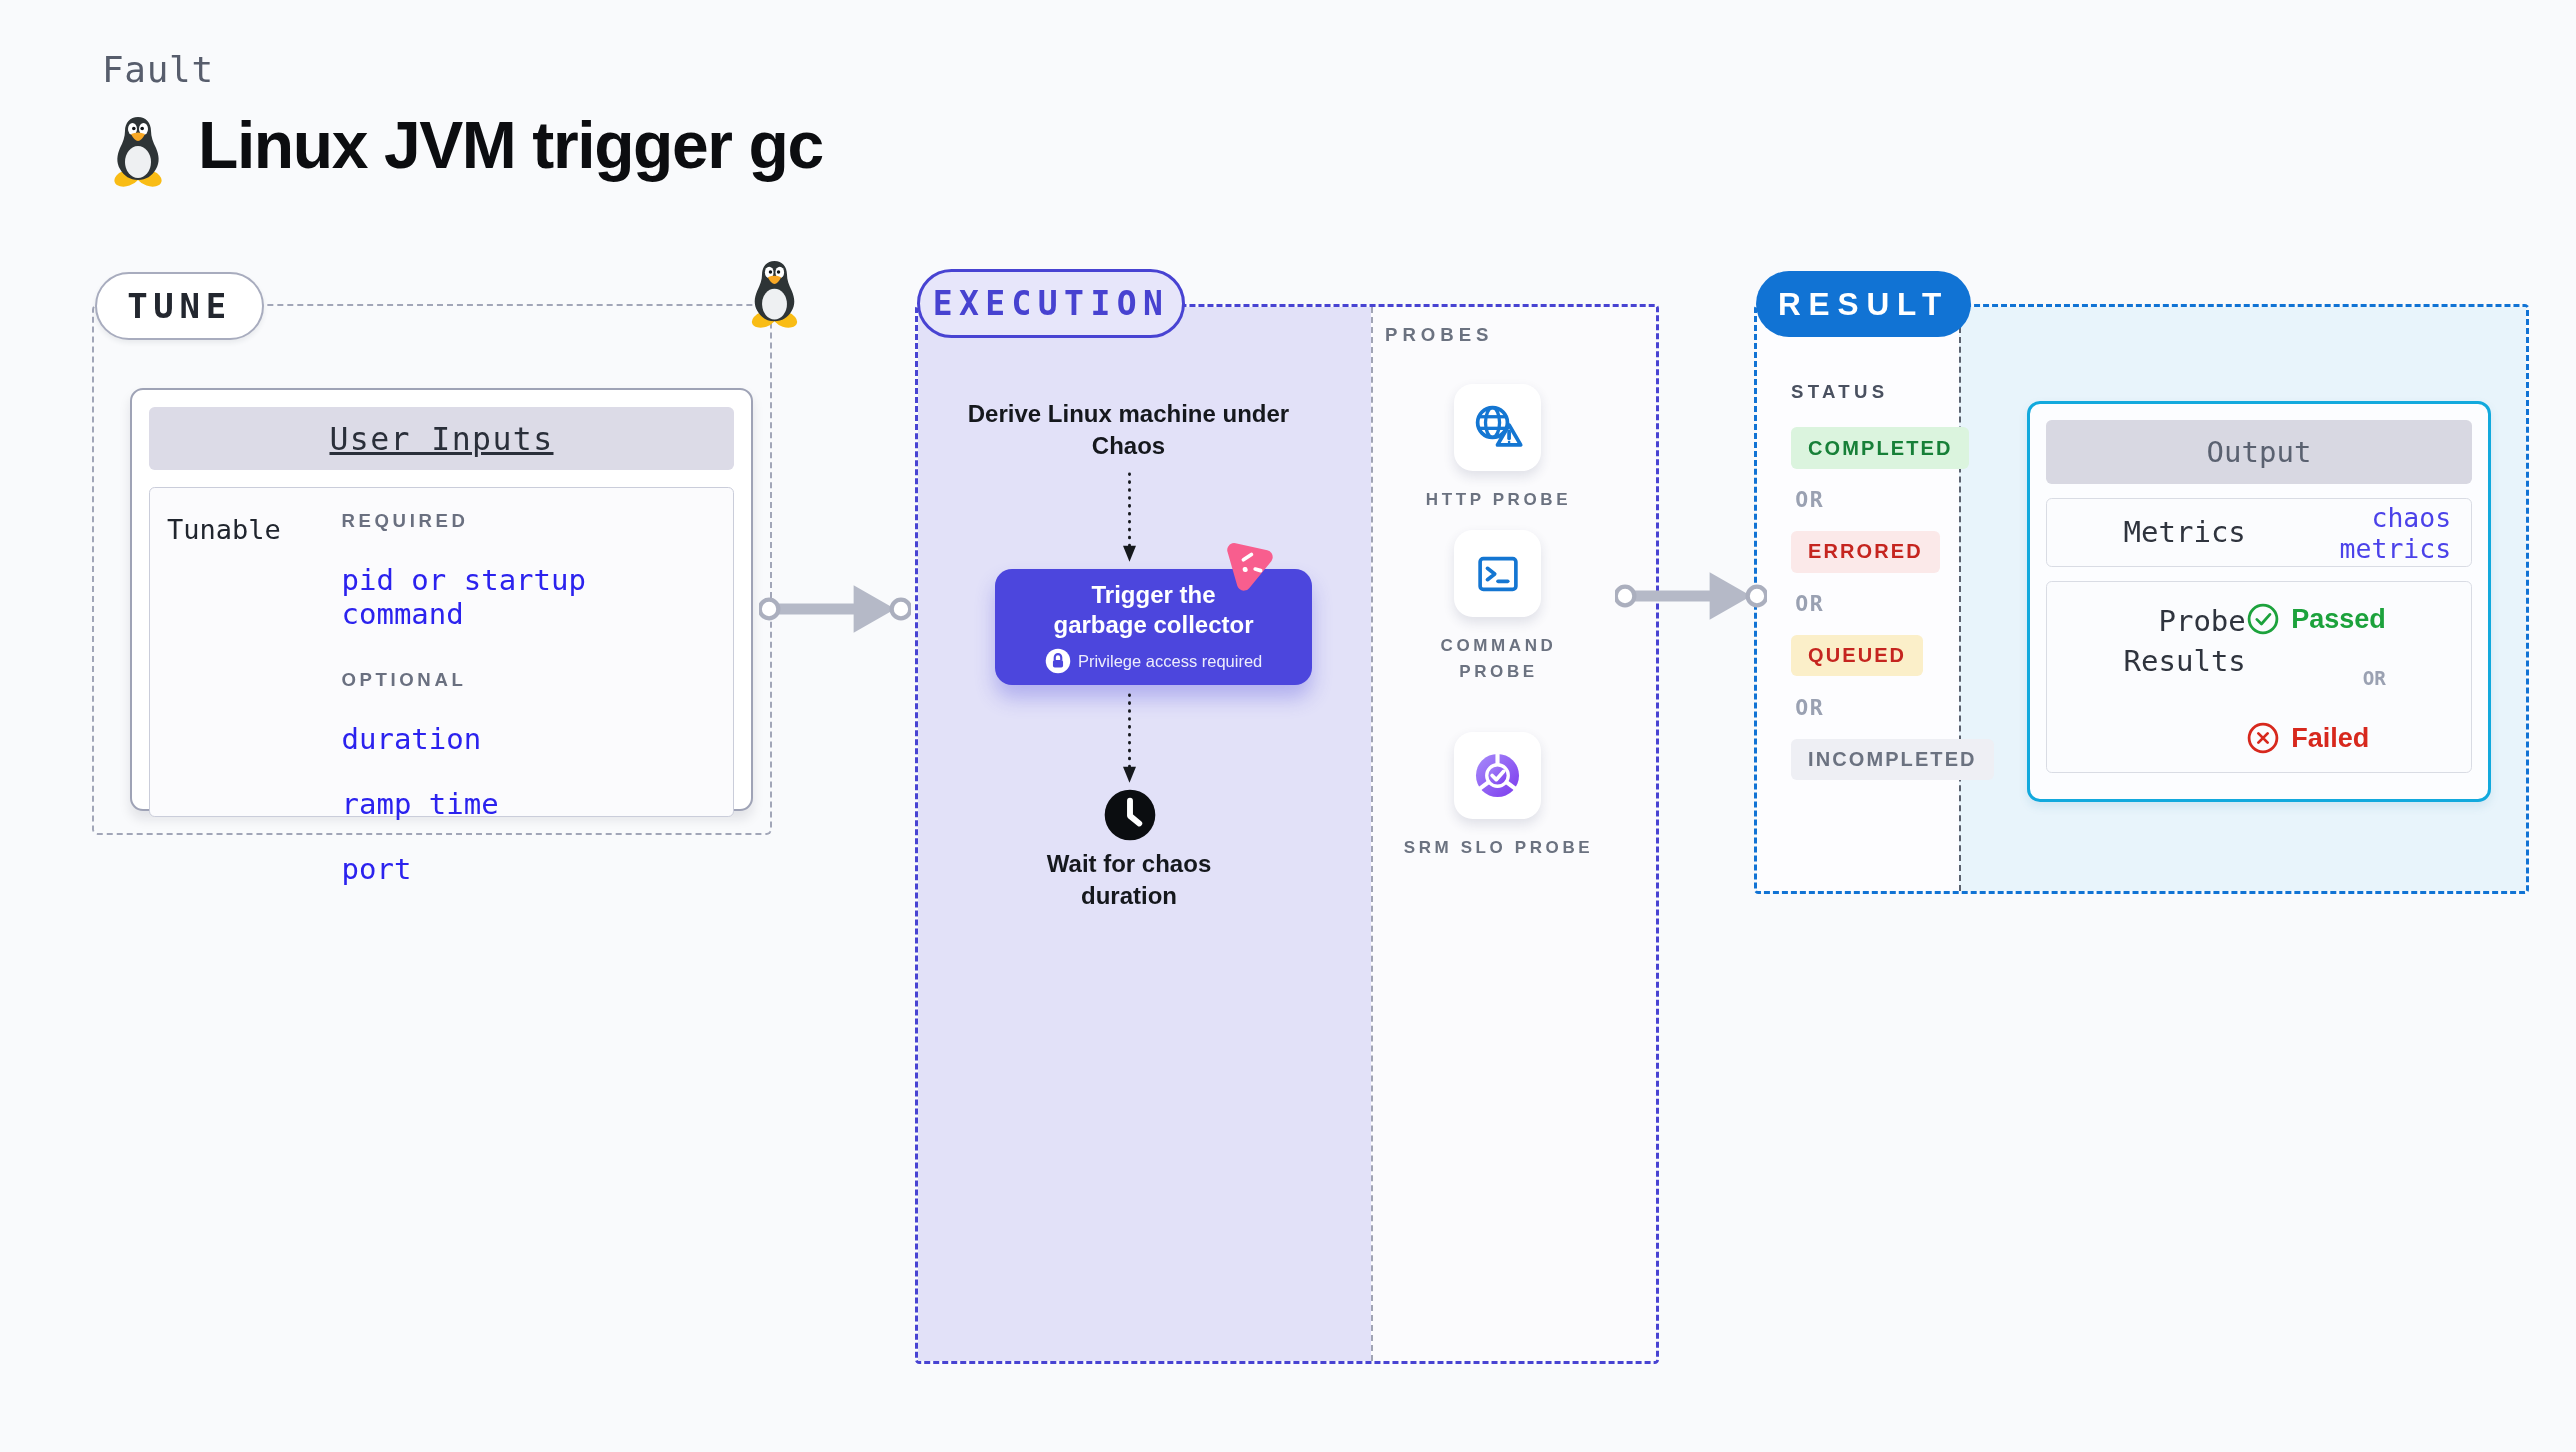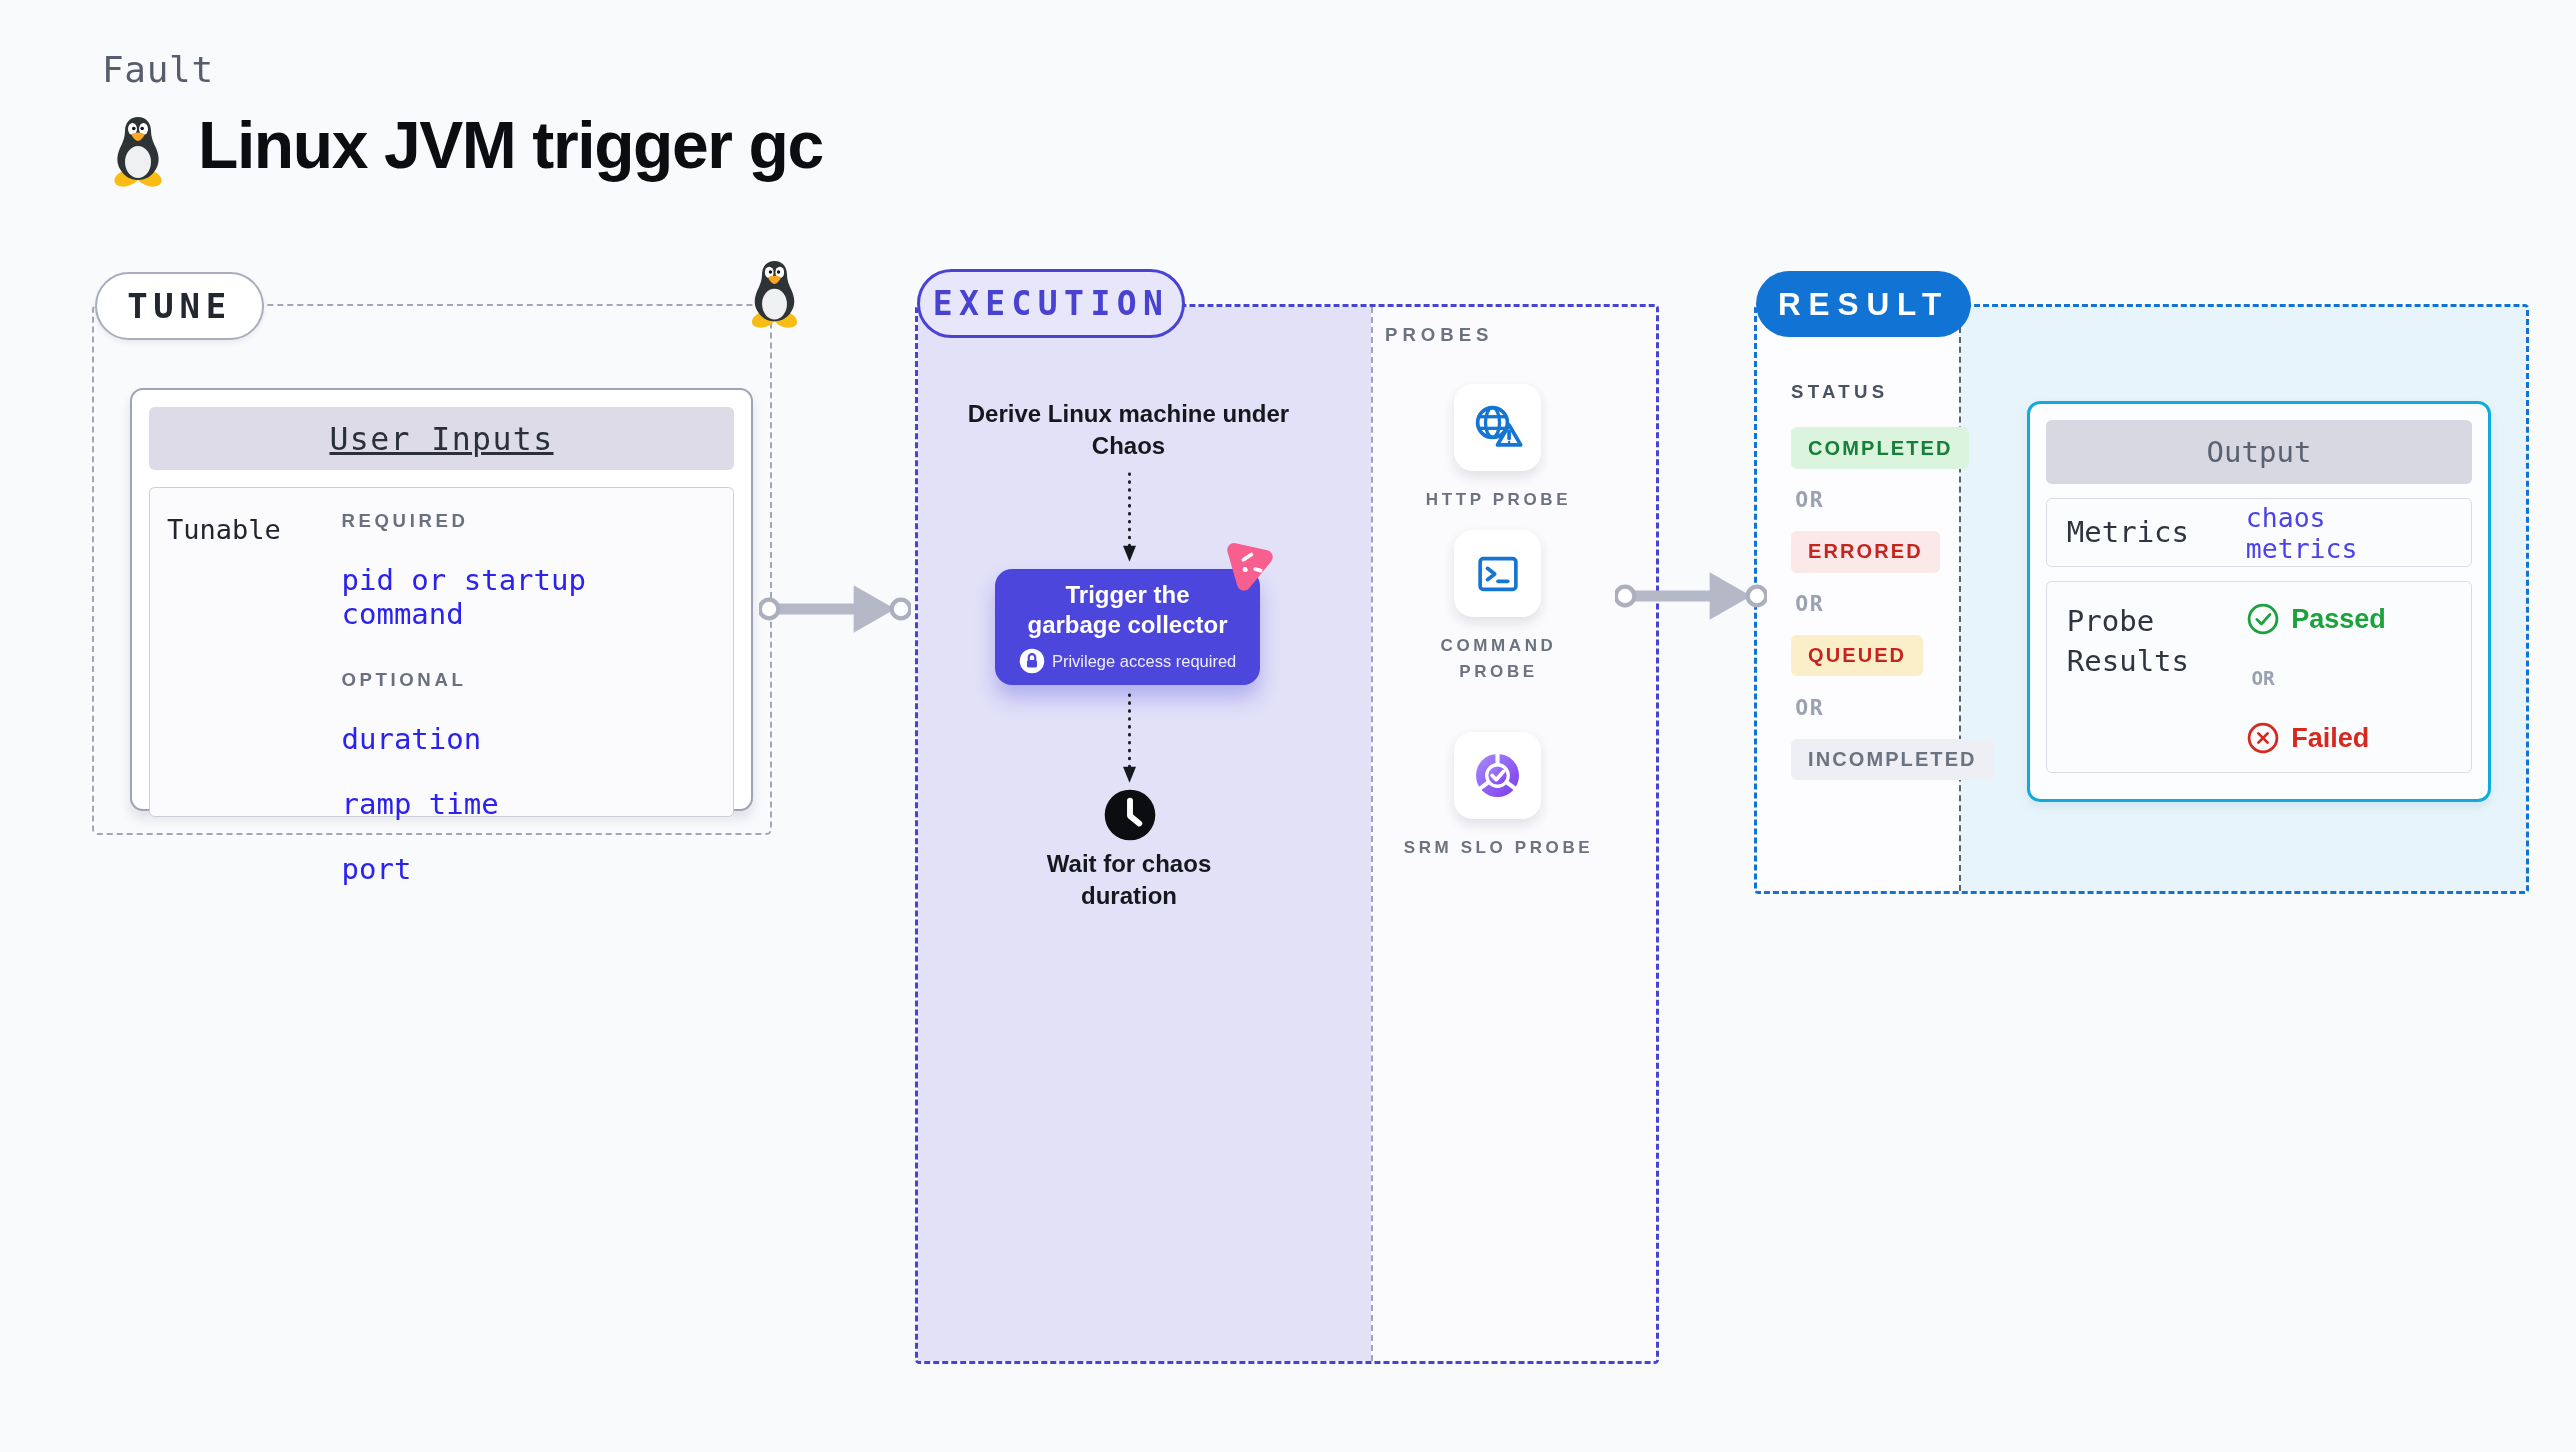--- a/index.html
+++ b/index.html
@@ -51,21 +51,21 @@
   .ui-group-heading{font-size:18.6px;font-weight:bold;letter-spacing:3.6px;color:#6A7080;}
   .ui-value{font-size:29px;color:#2B22EE;}
 
   
   .hconn{position:absolute;z-index:7;}
   .vdot{position:absolute;z-index:3;}
 
   
   .derive-text{left:953px;top:398px;width:351px;text-align:center;font-size:24px;font-weight:bold;
                line-height:1.35;color:#15181D;z-index:2;}
-  .action-btn{left:995px;top:569px;width:265px;height:116px;background:#4C46DD;border-radius:17px;
+  .action-btn{left:995px;top:569px;width:317px;height:116px;background:#4C46DD;border-radius:17px;
               box-shadow:0 13px 20px rgba(76,70,221,.32);color:#fff;display:flex;flex-direction:column;
               align-items:center;justify-content:center;z-index:2;border:none;cursor:pointer;}
   .action-title{font-size:24px;font-weight:bold;line-height:1.25;text-align:center;
                 font-family:"Liberation Sans",sans-serif;color:#fff;}
   .action-priv{display:flex;align-items:center;gap:7.2px;margin-top:8.6px;font-size:16.5px;color:#EDEDFC;}
   .chaos-icon{left:1218px;top:534px;width:60px;height:60px;z-index:4;}
   .clock-icon{left:1103px;top:788px;width:54px;height:54px;z-index:2;}
   .wait-text{left:1007px;top:848px;width:244px;text-align:center;font-size:24px;font-weight:bold;
              line-height:1.35;color:#15181D;z-index:2;}
 
@@ -83,21 +83,21 @@
          font-size:20px;font-weight:bold;letter-spacing:2.1px;}
   .badge.completed{background:#DBF4DE;color:#178038;}
   .badge.errored{background:#FBE9E9;color:#C5251F;}
   .badge.queued{background:#FBEFC9;color:#C5251F;}
   .badge.incompleted{background:#EEEFF4;color:#6B7280;}
   .or{font-size:21.5px;font-weight:bold;color:#9AA1B2;letter-spacing:1.4px;padding-left:4.3px;}
 
   
   .output-card{left:2027px;top:401px;width:464px;height:401px;background:#FCFDFF;border:3.6px solid #12A9DD;
                border-radius:13px;box-sizing:border-box;padding:15.8px;z-index:2;
-               box-shadow:0 4.3px 10px rgba(20,120,170,.10);}
+               box-shadow:0 4.3px 10px rgba(20,120,170,.10);text-align:right;}
   .output-header{height:64px;background:#D8D8E2;border-radius:5.7px;display:flex;align-items:center;
                  justify-content:center;font-size:29px;color:#5A6170;}
   .output-row{margin-top:14.3px;border:1.4px solid #D9DCE4;border-radius:5.7px;background:#FBFCFE;
               display:flex;align-items:center;padding:0 20px;height:69px;box-sizing:border-box;}
   .metrics-label,.probe-results-label{font-size:29px;color:#2F343E;width:179px;line-height:1.35;flex:none;}
   .metrics-value{font-size:26.5px;color:#4B42E9;}
   .probe-row{height:192px;align-items:flex-start;padding-top:20px;}
   .probe-results-col{display:flex;flex-direction:column;gap:31px;}
   .verdict{display:flex;align-items:center;gap:11.5px;font-size:27px;font-weight:bold;}
   .verdict.pass{color:#1CA23C;}

